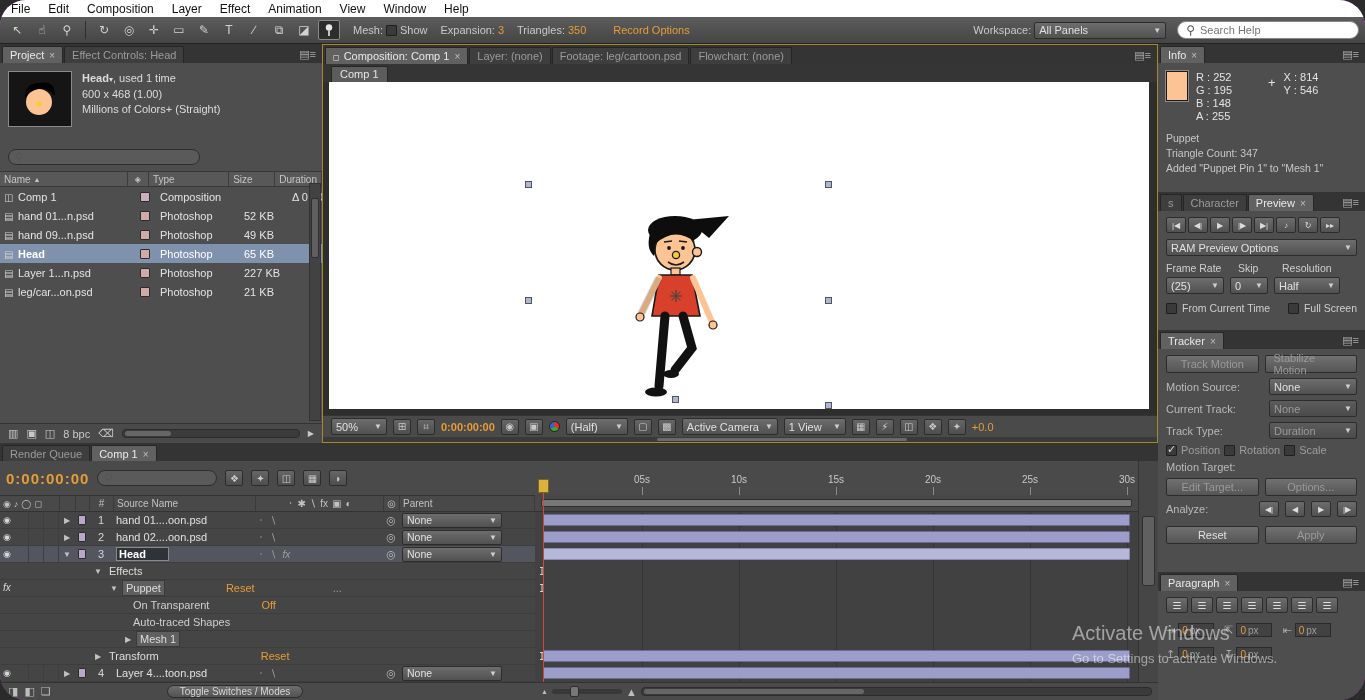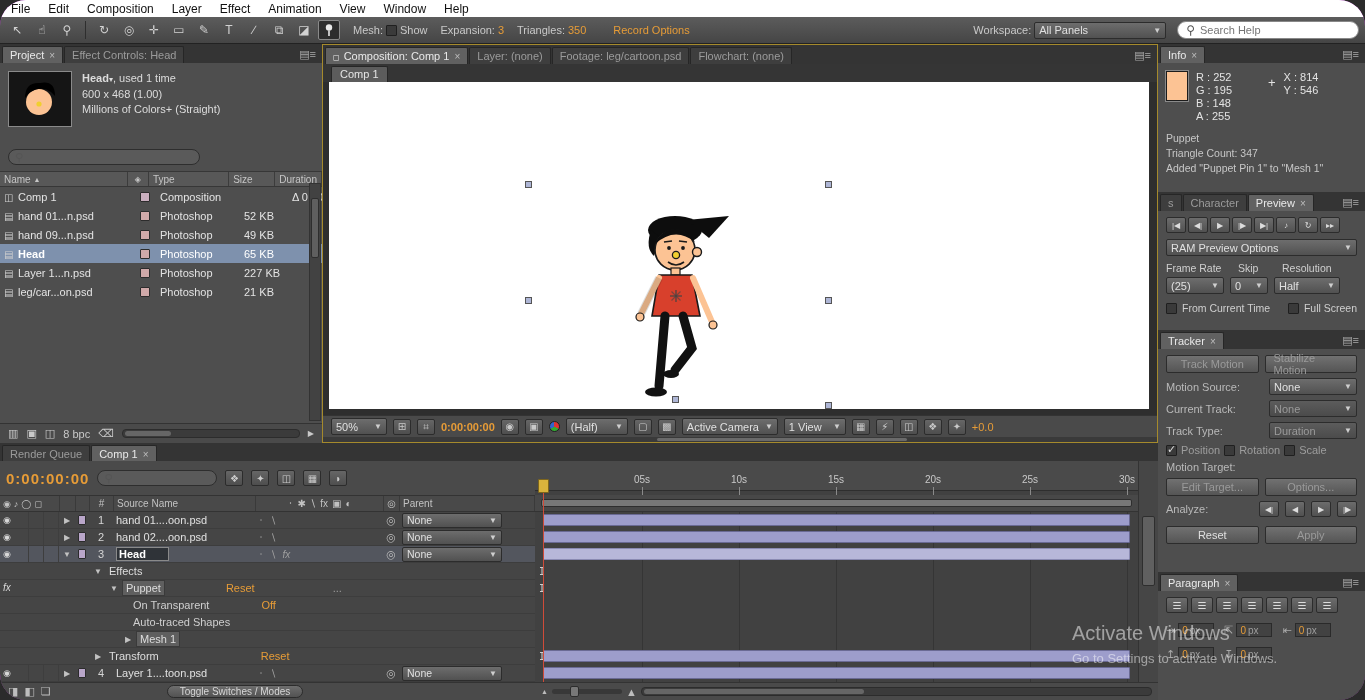--- a/index.html
+++ b/index.html
@@ -132,21 +132,21 @@
   .trow.selrow { background:#53565e; }
   .trow.selrow .r-name span { background:#2f3338; border:1px solid #8a8a8a; padding:0 22px 0 2px; font-weight:bold; color:#fff; }
   .pr-label { color:#dedede; }
   .pr-box { background:#5f5f5f; border:1px solid #3a3a3a; padding:0 18px 0 3px; }
   .pr-val { color:#e79c37; }
   .fx-badge { position:absolute; left:3px; top:2px; color:#d8d8d8; font-size:10px; font-style:italic; }
   .tl-bottom { position:absolute; left:0; top:221px; width:535px; height:18px; background:#4a4a4a; border-top:1px solid #333; display:flex; align-items:center; gap:6px; padding:0 8px; }
   .toggle-btn { height:13px; border-radius:7px; background:linear-gradient(#6e6e6e,#525252); border:1px solid #2c2c2c; color:#d6d6d6; font-size:10px; padding:0 12px; display:flex; align-items:center; margin-left:110px; }
 
   .track-area { position:absolute; left:535px; right:20px; top:0; bottom:18px; background:#414141; }
-  .tl-ruler { position:absolute; left:0; right:0; top:0; height:30px; background:#4a4a4a; border-bottom:1px solid #2e2e2e; }
+  .tl-ruler { position:absolute; left:0; right:0; top:0; height:44px; background:#4a4a4a; border-bottom:1px solid #2e2e2e; }
   .tick { position:absolute; top:13px; transform:translateX(-50%); color:#c9c9c9; font-size:10px; }
   .tickline { position:absolute; top:26px; width:1px; height:8px; background:#8a8a8a; }
   .workarea-strip { position:absolute; left:0; right:0; top:34px; height:17px; background:#484848; border-bottom:1px solid #333; }
   .workarea-bar { position:absolute; left:6px; right:6px; top:4px; height:8px; background:#777; border:1px solid #2e2e2e; border-radius:2px; }
   .tl-tracks { position:absolute; left:0; right:0; top:51px; bottom:0; }
   .gl { position:absolute; top:0; bottom:0; width:1px; background:rgba(0,0,0,0.18); }
   .bar { position:absolute; left:8px; right:8px; height:12px; background:#9d9dcb; border:1px solid #6a6a94; border-radius:1px; }
   .bar.selbar { background:#b7b7d9; border-color:#8a8ab2; }
   .ibeam { position:absolute; left:4px; color:#cfcfcf; font-size:10px; font-family:"DejaVu Sans Mono",monospace; }
   .ph-line { position:absolute; left:8px; top:20px; bottom:0; width:1px; background:#cf4b39; }
@@ -789,21 +789,21 @@
           <div class="g-eye">◉</div>
           <div class="g-cell"></div>
             <div class="g-cell"></div>
             <div class="g-cell"></div>
           <div class="r-arrow">▶</div>
           <div class="r-chip">
               <span class="chip" style="background:#b9a6c9;"></span>
             </div>
           <div class="r-num">4</div>
           <div class="r-name">
-              <span>Layer 1....toon.psd</span>
+              <span>Layer 4....toon.psd</span>
             </div>
           <div class="r-sw">
               <span>᛫</span>
               <span>∖</span>
             </div>
           <div class="r-pw">◎</div>
           <div class="r-parent">
               <span class="dd">
                 <span>None</span>
                 <span class="arr">▼</span>

